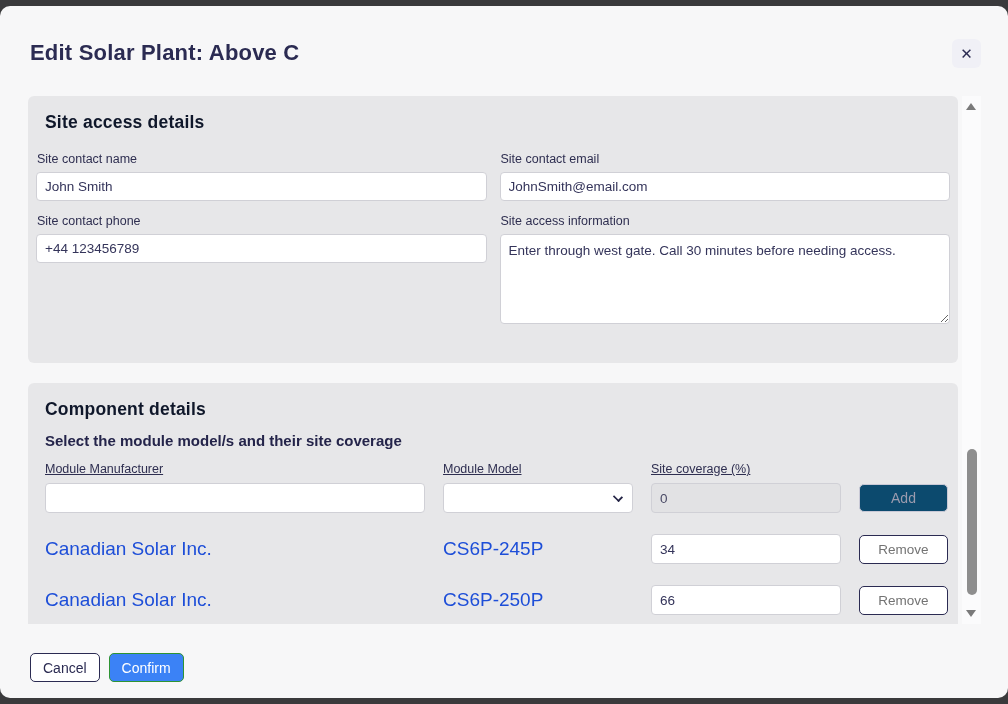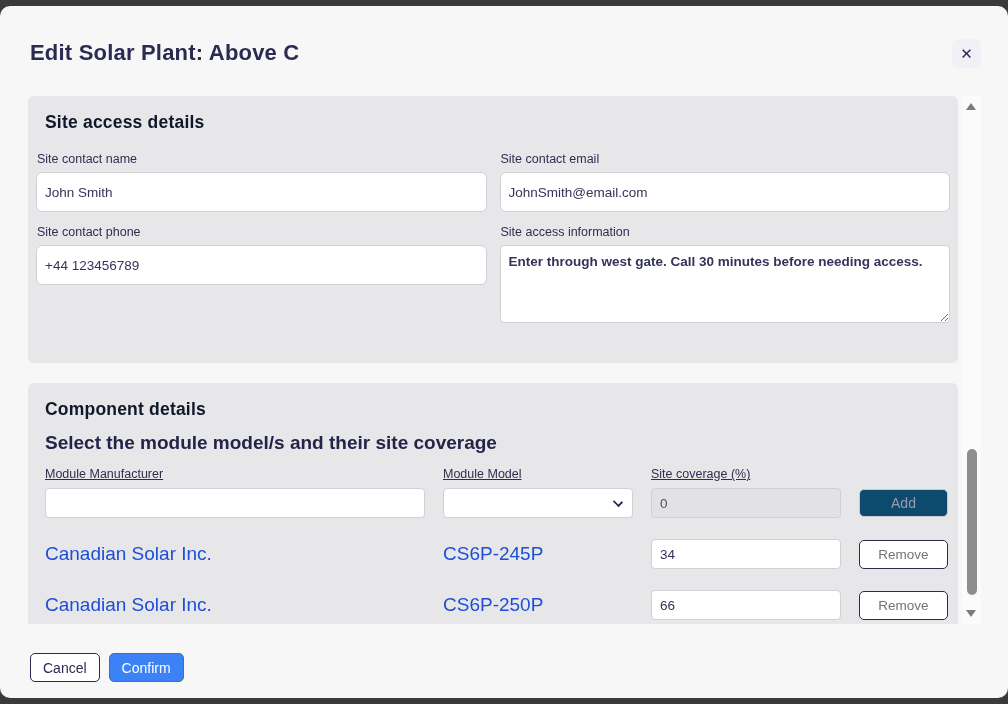--- a/index.html
+++ b/index.html
@@ -43,24 +43,24 @@
   }
   .field label {
     display: block; font-size: 12.5px; color: #2e2e50; margin: 0 0 6px 1px;
   }
   .text-input, .row-input, .textarea-input, .select-input {
     width: 100%; border: 1px solid #d0d0d6; border-radius: 4px;
     background: #ffffff; color: #34345a; font-size: 13.5px;
     font-family: "Liberation Sans", "DejaVu Sans", sans-serif;
     padding: 0 8px; outline: none;
   }
-  .text-input { height: 40px; border-radius: 6px; }
-  .textarea-input { height: 78px; padding: 7px 8px; resize: both; line-height: 1.35; font-weight: bold; }
+  .text-input { height: 29px; }
+  .textarea-input { height: 90px; padding: 7px 8px; resize: both; line-height: 1.35; }
   .subheading {
-    font-size: 19px; font-weight: 700; color: #24244a; margin: 12px 0 0 0;
+    font-size: 15px; font-weight: 700; color: #24244a; margin: 12px 0 0 0;
   }
   .comp-grid {
     display: grid; grid-template-columns: 380px 190px 190px 89px;
     column-gap: 18px; align-items: center;
   }
   .comp-head { margin-top: 13px; align-items: end; }
   .comp-head .col-label { font-size: 12.5px; color: #2e2e50; text-decoration: underline; }
   .comp-new { margin-top: 7px; }
   .row-input { height: 30px; }
   .select-wrap { position: relative; height: 30px; }

